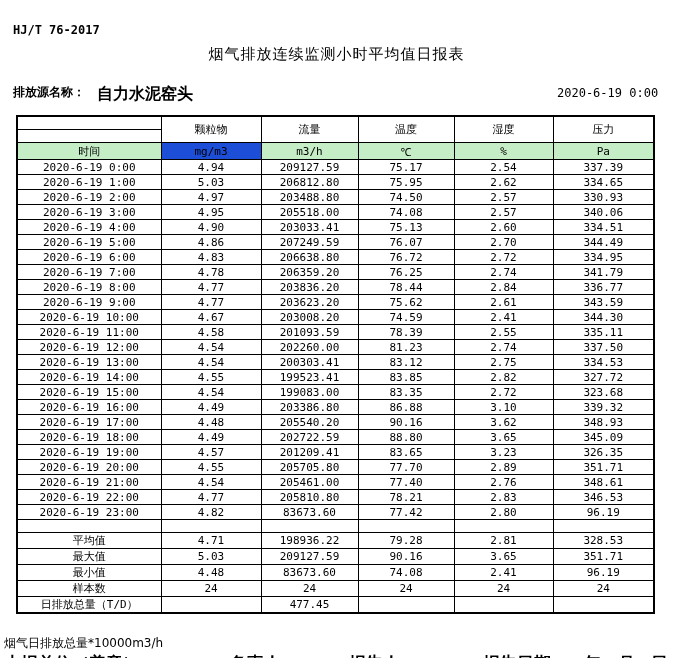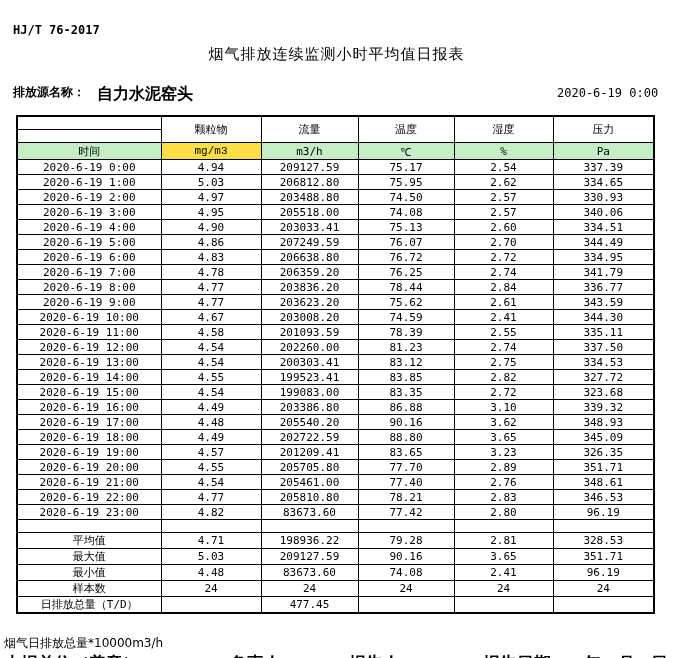--- a/index.html
+++ b/index.html
@@ -68,21 +68,21 @@
     <td class="col-label" rowspan="2">流量</td>
     <td class="col-label" rowspan="2">温度</td>
     <td class="col-label" rowspan="2">湿度</td>
     <td class="col-label" rowspan="2">压力</td>
   </tr>
   <tr class="hrow2">
     <td></td>
   </tr>
   <tr class="unit-row">
     <td class="time-head" style="background: rgb(198, 238, 198);">时间</td>
-    <td style="background: #fde047; font-family: Liberation Mono, monospace;">mg/m3</td>
+    <td style="background: #1d4ed8;">mg/m3</td>
     <td style="background: rgb(198, 238, 198);">m3/h</td>
     <td style="background: rgb(198, 238, 198);">℃</td>
     <td style="background: rgb(198, 238, 198);">%</td>
     <td style="background: rgb(198, 238, 198);">Pa</td>
   </tr>
   </tbody>
     <tbody id="rows-body">
       <tr class="data-row">
         <td class="c-time">2020-6-19 0:00</td>
         <td>4.94</td>

